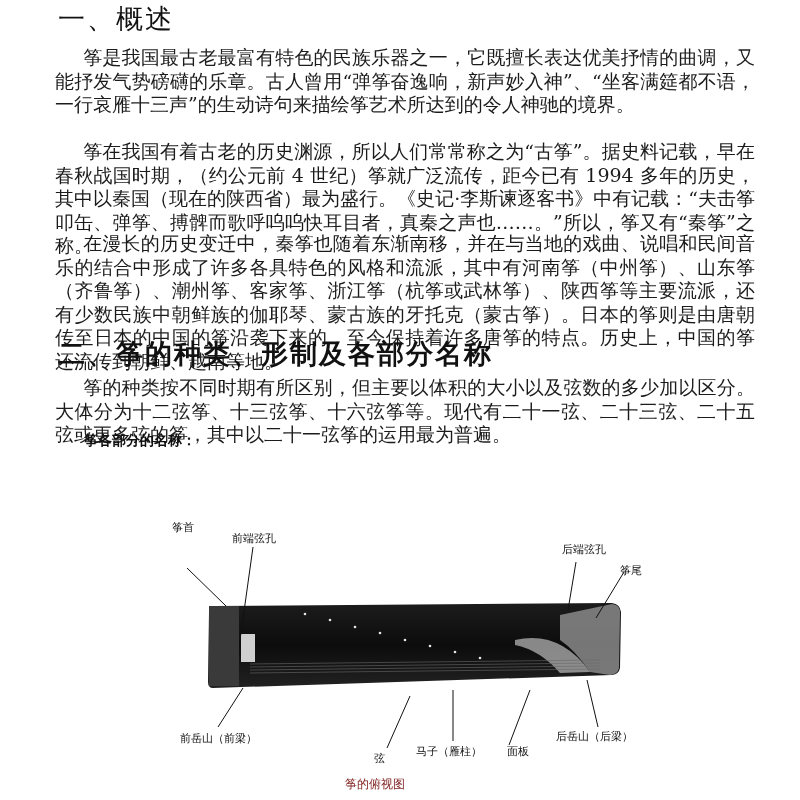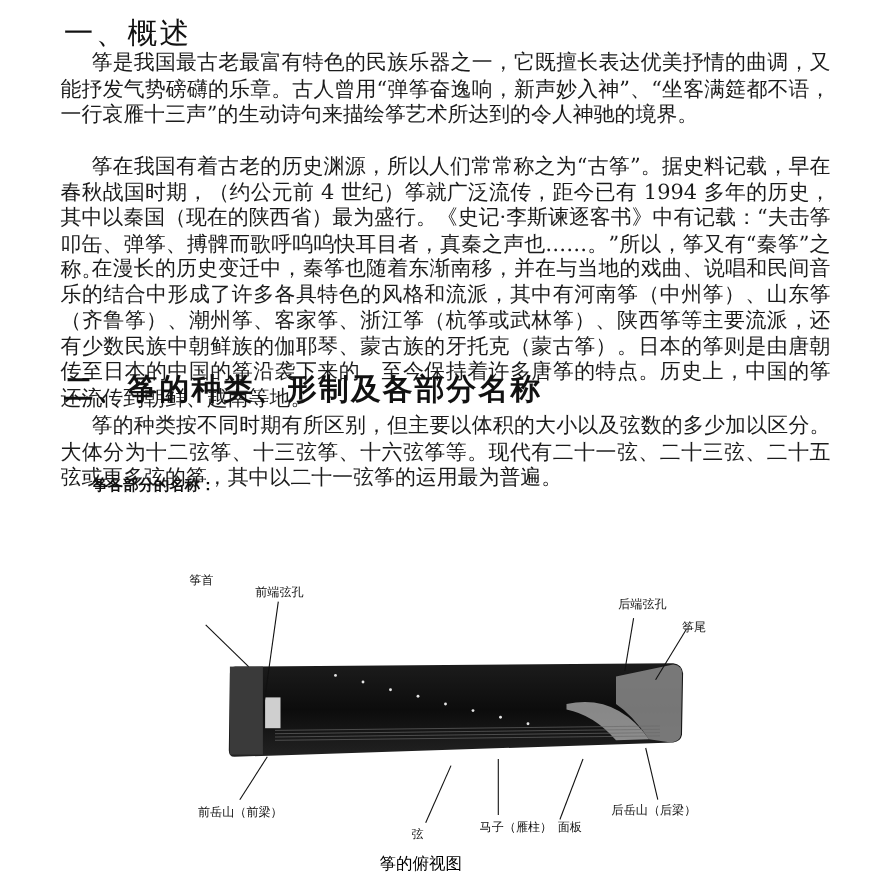--- a/index.html
+++ b/index.html
@@ -4,27 +4,27 @@
 <style>
   html, body { margin: 0; padding: 0; background: #ffffff; }
   body { width: 800px; height: 800px; position: relative; overflow: hidden; color: #1a1a1a;
          font-family: "DejaVu Serif", "Liberation Serif", serif; }
   .h1 { position: absolute; left: 58px; font-size: 27px; font-weight: normal; letter-spacing: 2px; margin: 0; color: #111; }
   .para { position: absolute; left: 55px; width: 700px; font-size: 19px; line-height: 23.5px; margin: 0; text-align: justify; color: #1b1b1b; }
   .para .indent { display: inline-block; width: 28px; }
   .sub { position: absolute; left: 84px; top: 432px; font-size: 14px; font-weight: bold; margin: 0;
          font-family: "DejaVu Sans", "Liberation Sans", sans-serif; color:#111; }
   .lbl { position: absolute; font-size: 11px; font-family: "DejaVu Sans", "Liberation Sans", sans-serif; color: #111; white-space: nowrap; }
-  .caption { position: absolute; left: 345px; top: 776px; font-size: 15px; color: #000000; }
+  .caption { position: absolute; left: 345px; top: 776px; font-size: 12px; color: #7f1d1d; }
   svg.diagram { position: absolute; left: 0; top: 0; }
 </style>
 </head>
 <body>
 
-<h1 class="h1" style="top:12px;">一、概述</h1>
+<h1 class="h1" style="top:1px;">一、概述</h1>
 
 <p class="para" style="top:46px;"><span class="indent"></span><span>筝是我国最古老最富有特色的民族乐器之一，它既擅长表达优美抒情的曲调，又能抒发气势磅礴的乐章。古人曾用“弹筝奋逸响，新声妙入神”、“坐客满筵都不语，一行哀雁十三声”的生动诗句来描绘筝艺术所达到的令人神驰的境界。</span></p>
 <p class="para" style="top:140px;"><span class="indent"></span><span>筝在我国有着古老的历史渊源，所以人们常常称之为“古筝”。据史料记载，早在春秋战国时期，（约公元前 4 世纪）筝就广泛流传，距今已有 1994 多年的历史，其中以秦国（现在的陕西省）最为盛行。《史记·李斯谏逐客书》中有记载：“夫击筝叩缶、弹筝、搏髀而歌呼呜呜快耳目者，真秦之声也……。”所以，筝又有“秦筝”之称。</span></p>
 <p class="para" style="top:234px;font-family:Liberation Mono, monospace;"><span class="indent"></span><span>在漫长的历史变迁中，秦筝也随着东渐南移，并在与当地的戏曲、说唱和民间音乐的结合中形成了许多各具特色的风格和流派，其中有河南筝（中州筝）、山东筝（齐鲁筝）、潮州筝、客家筝、浙江筝（杭筝或武林筝）、陕西筝等主要流派，还有少数民族中朝鲜族的伽耶琴、蒙古族的牙托克（蒙古筝）。日本的筝则是由唐朝传至日本的中国的筝沿袭下来的，至今保持着许多唐筝的特点。历史上，中国的筝还流传到朝鲜、越南等地。</span></p>
 
 <h1 class="h1" style="top:336px;font-weight:bold;">二、筝的种类、形制及各部分名称</h1>
 
 <p class="para" style="top:376px;"><span class="indent"></span><span>筝的种类按不同时期有所区别，但主要以体积的大小以及弦数的多少加以区分。大体分为十二弦筝、十三弦筝、十六弦筝等。现代有二十一弦、二十三弦、二十五弦或更多弦的筝，其中以二十一弦筝的运用最为普遍。</span></p>
 
 <p class="sub">筝各部分的名称：</p>
@@ -77,17 +77,17 @@
     <line x1="598" y1="727" x2="587" y2="680"></line>
   </g>
 </svg>
 
 <span class="lbl" style="left:172px; top:520px;">筝首</span>
 <span class="lbl" style="left:232px; top:531px;">前端弦孔</span>
 <span class="lbl" style="left:550px; top:542px;margin-left:12px;">后端弦孔</span>
 <span class="lbl" style="left:620px; top:563px;">筝尾</span>
 <span class="lbl" style="left:180px; top:731px;">前岳山（前梁）</span>
 <span class="lbl" style="left:374px; top:751px;">弦</span>
-<span class="lbl" style="left:436px; top:744px;text-align:right;">马子（雁柱）</span>
+<span class="lbl" style="left:416px; top:744px;text-align:right;">马子（雁柱）</span>
 <span class="lbl" style="left:507px; top:744px;">面板</span>
 <span class="lbl" style="left:556px; top:729px;">后岳山（后梁）</span>
 
 <div class="caption">筝的俯视图</div>
 
 </body></html>

